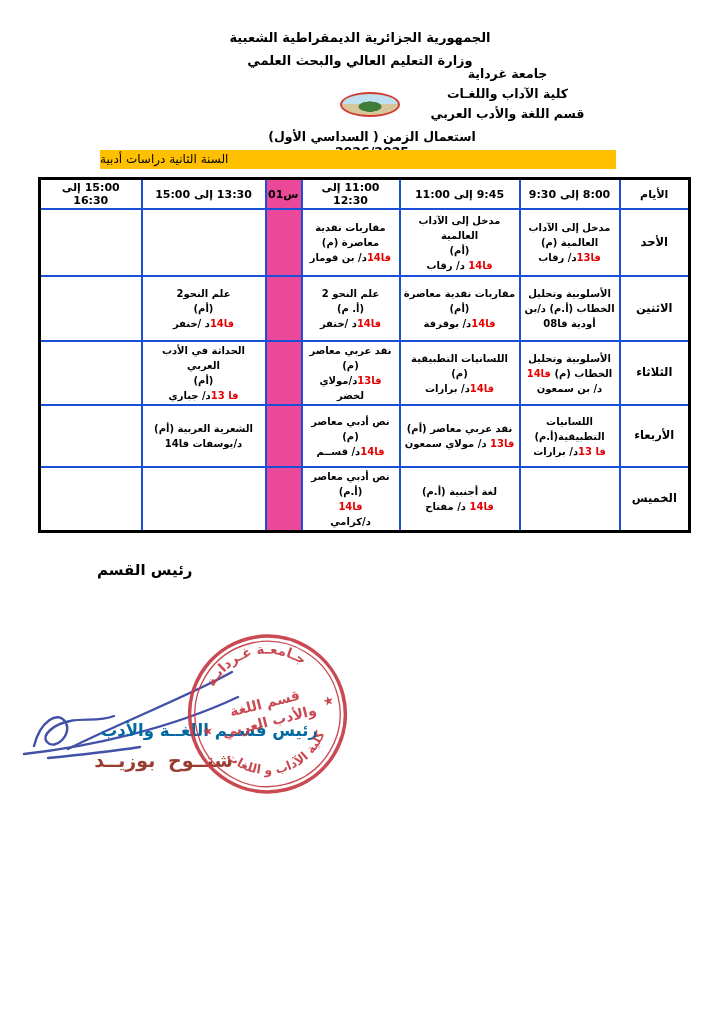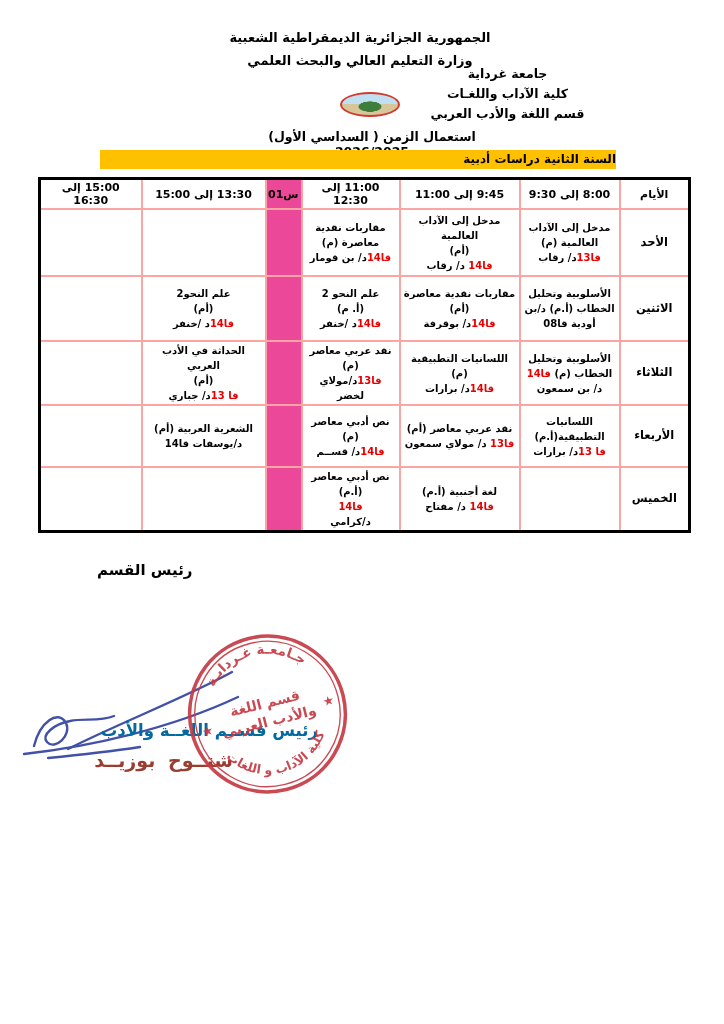--- a/index.html
+++ b/index.html
@@ -16,26 +16,26 @@
   .logo{
     left:340px;top:92px;width:56px;height:21px;border:2px solid #cf3b2e;
     border-radius:50%;
     background:
       radial-gradient(ellipse at 50% 60%, #3e7d3a 0 28%, rgba(0,0,0,0) 30%),
       linear-gradient(#bfe0f0 0 48%, #d8c69b 48% 100%);
   }
   .doc-title{left:230px;top:129px;width:284px;text-align:center;
     font-size:12.5px;font-weight:bold;}
   .banner{left:100px;top:150px;width:516px;height:19px;line-height:19px;
-    text-align:right;font-size:12px;font-weight:bold;}
+    text-align:left;font-size:12px;font-weight:normal;}
   table.sched{position:absolute;left:38px;top:177px;width:650px;
     border-collapse:collapse;table-layout:fixed;
     border:3px solid #000;}
   table.sched th,table.sched td{
-    border:2px solid #fca5a5;text-align:center;vertical-align:middle;
+    border:2px solid #1d4ed8;text-align:center;vertical-align:middle;
     font-weight:bold;padding:1px 2px;overflow:hidden;}
   table.sched thead th{font-size:11px;height:26px;}
   table.sched td{font-size:10px;line-height:1.5;}
   table.sched td.day{font-size:11.5px;}
   table.sched .break{background:#ec4899;}
   table.sched tbody tr:nth-child(1){height:67px;}
   table.sched tbody tr:nth-child(2){height:65px;}
   table.sched tbody tr:nth-child(3){height:63px;}
   table.sched tbody tr:nth-child(4){height:62px;}
   table.sched tbody tr:nth-child(5){height:61px;}

